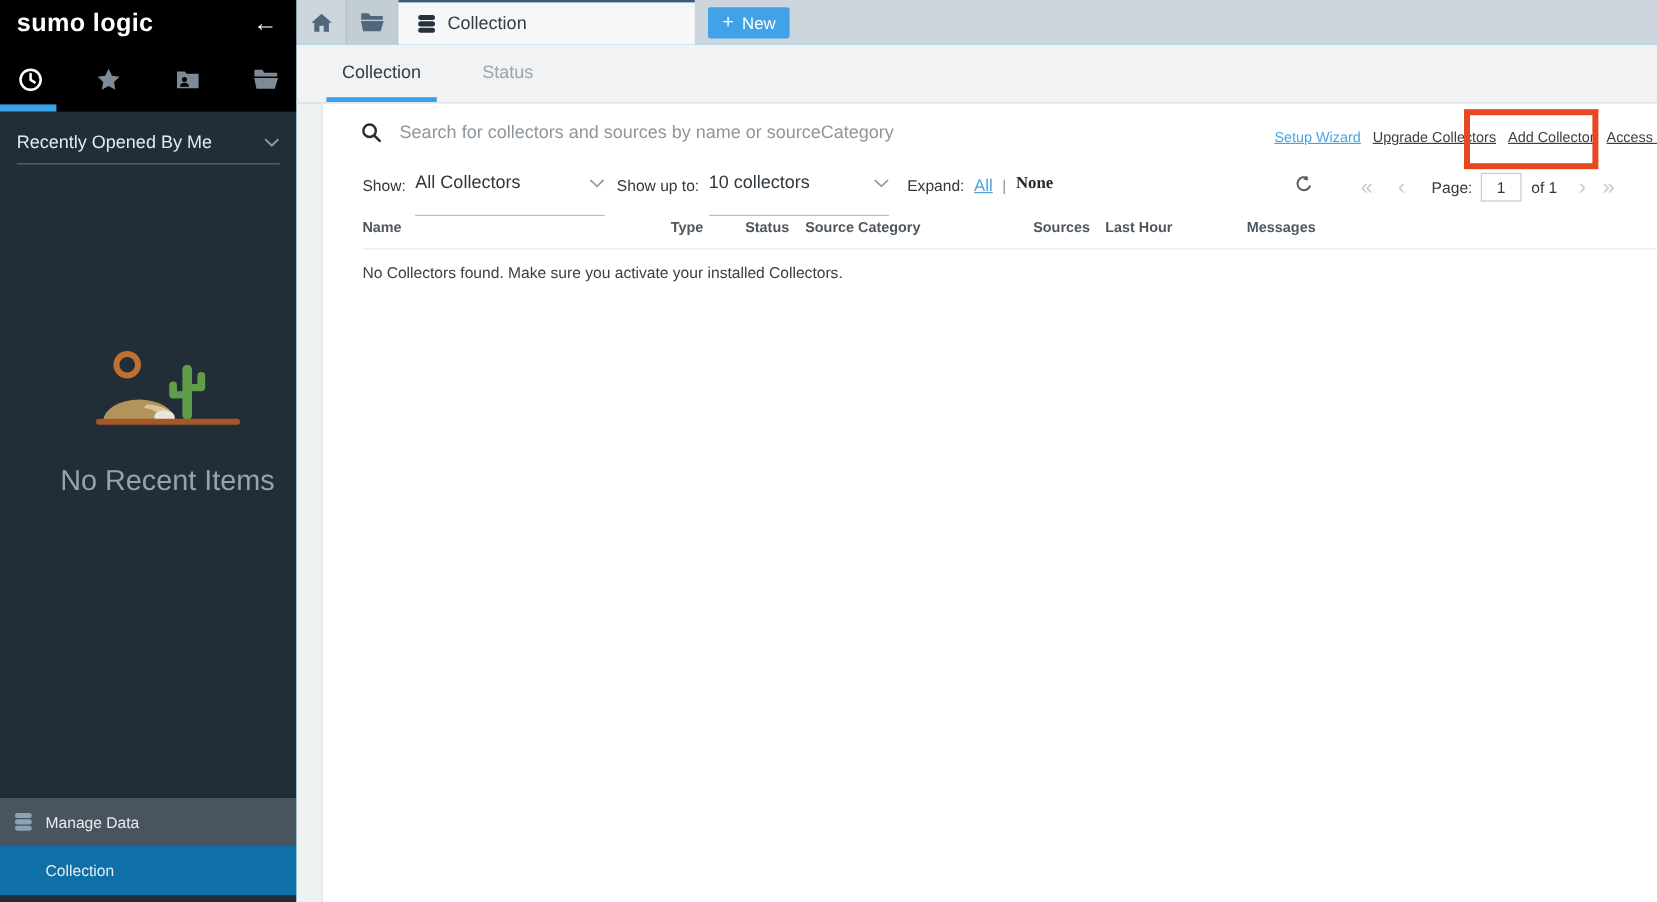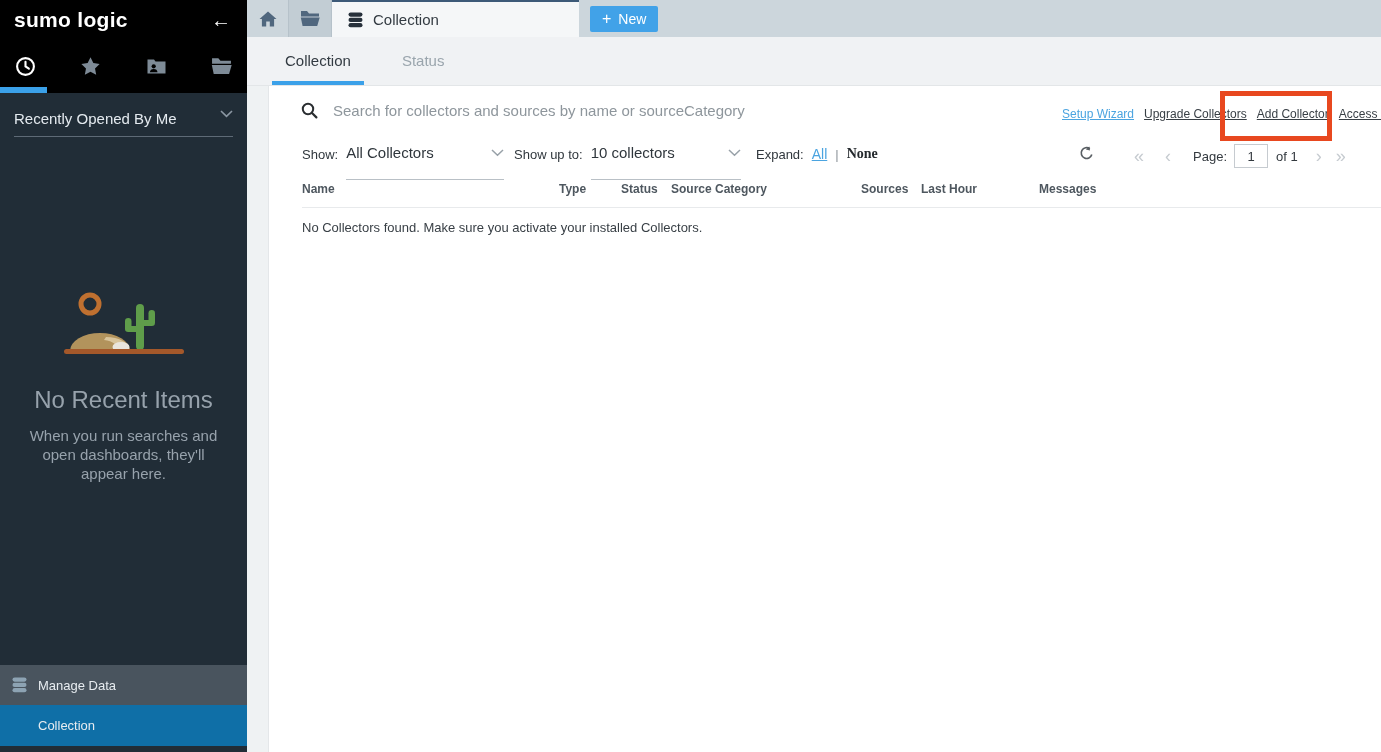--- a/index.html
+++ b/index.html
@@ -12,23 +12,23 @@
   .sb-top { position:relative; height:93px; background:#000; }
   .logo-row { display:flex; align-items:center; justify-content:space-between; padding:8px 16px 0 14px; }
   .logo { color:#fff; font-size:21px; font-weight:bold; letter-spacing:.3px; }
   .back { color:#fff; font-size:20px; line-height:1; cursor:pointer; }
   .icon-row { position:absolute; left:0; right:0; top:50px; height:32px; display:flex;
     justify-content:space-between; align-items:center; padding:0 13px; }
   .nav-ic { width:24px; height:22px; display:flex; align-items:center; justify-content:center; cursor:pointer; }
   .active-bar { position:absolute; left:0; bottom:0; width:47px; height:6px; background:#3ba1e9; }
 
   .recent-select { margin:17px 14px 0; padding-bottom:9px; border-bottom:1px solid #5e6a76;
-    display:flex; justify-content:space-between; align-items:flex-start; color:#e4eaef; font-size:15px; cursor:pointer; }
-
-  .empty-state { position:absolute; top:290px; left:0; width:247px; text-align:center; }
+    display:flex; justify-content:space-between; align-items:center; color:#e4eaef; font-size:15px; cursor:pointer; }
+
+  .empty-state { position:absolute; top:290px; left:16px; width:247px; text-align:center; }
   .es-title { margin-top:26px; font-size:24px; font-weight:400; color:#97a2ac; }
   .es-sub { margin:12px auto 0; width:212px; font-size:15px; line-height:19px; color:#97a2ac; }
 
   .side-menu { position:absolute; left:0; bottom:6px; width:247px; }
   .menu-item { height:40px; display:flex; align-items:center; padding-left:12px;
     color:#e7ecf0; font-size:13px; cursor:pointer; }
   .menu-item .mi-icon { width:17px; margin-right:9px; display:flex; align-items:center; }
   .mi-app { background:#000; }
   .mi-manage { background:#49545e; }
   .mi-collection { background:#0f6fa7; padding-left:38px; height:41px; }
@@ -151,21 +151,20 @@
         <rect x="63" y="28" width="6.5" height="14" rx="3.2" fill="#5f9d4a"></rect>
         <rect x="66" y="36" width="10" height="6" fill="#5f9d4a"></rect>
         <rect x="86.5" y="20" width="6.5" height="16" rx="3.2" fill="#5f9d4a"></rect>
         <rect x="80" y="30" width="10" height="6" fill="#5f9d4a"></rect>
         <path d="M8 61 A30 18 0 0 1 68 61 Z" fill="#b2935c"></path>
         <path d="M44 47 A24 14 0 0 1 68 61 L56 61 A17 10 0 0 0 42 50 Z" fill="#d9c59c"></path>
         <ellipse cx="59" cy="57" rx="8.5" ry="5" fill="#e9e5dc"></ellipse>
         <rect x="2" y="59" width="120" height="5" rx="2.5" fill="#a4582a"></rect>
       </svg>
       <div class="es-title">No Recent Items</div>
-      <div class="es-sub">When you run searches and open dashboards, they'll appear here.</div>
     </div>
 
     <nav class="side-menu">
       <div class="menu-item mi-manage">
         <span class="mi-icon">
           <svg width="15" height="16" viewBox="0 0 15 16">
               <g fill="#8da3b3">
                 <rect x="0.5" y="0.5" width="14" height="4.2" rx="2.1"></rect>
                 <rect x="0.5" y="5.8" width="14" height="4.2" rx="2.1"></rect>
                 <rect x="0.5" y="11.1" width="14" height="4.2" rx="2.1"></rect>

